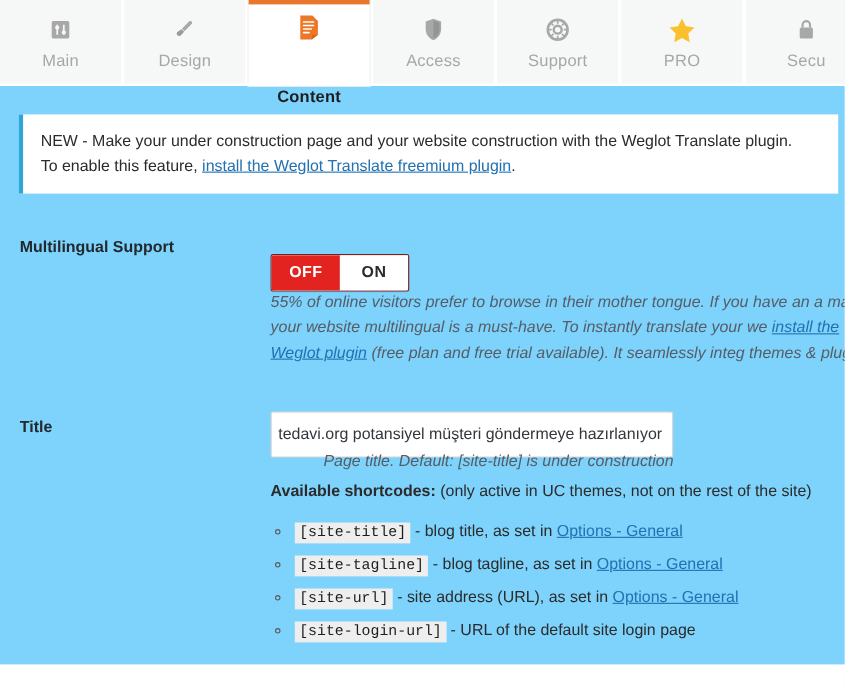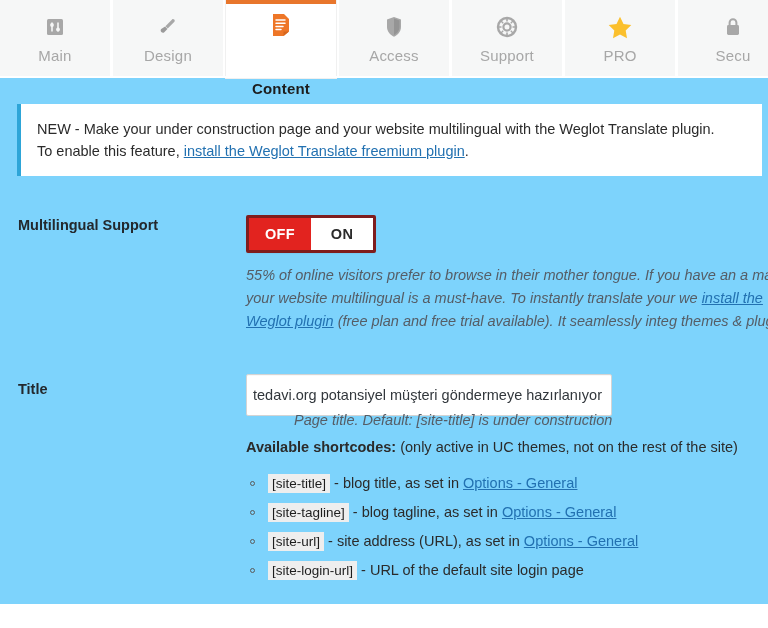--- a/index.html
+++ b/index.html
@@ -124,26 +124,27 @@
     color: #23282d;
   }
   .field-col {
     position: absolute;
     left: 246px;
   }
 
   
   .toggle {
     display: inline-flex;
-    border: 3px solid #7f1d1d;
+    border: 1px solid #7f1d1d;
     background: #ffffff;
     overflow: hidden;
     height: 32px;
     border-radius: 2px;
     box-shadow: 0 1px 1px rgba(0,0,0,.04);
+    margin-top: 16px;
   }
   .toggle-opt {
     min-width: 62px;
     display: flex;
     align-items: center;
     justify-content: center;
     font-size: 14.5px;
     font-weight: 700;
     letter-spacing: .4px;
     color: #2b2b2b;
@@ -214,21 +215,21 @@
     position: absolute;
     left: 4px;
     top: 12px;
     width: 5px;
     height: 5px;
     border: 1px solid #5a5a5a;
     border-radius: 50%;
     box-sizing: border-box;
   }
   code {
-    font-family: Liberation Sans, sans-serif;
+    font-family: Liberation Mono, monospace;
     font-size: 13.5px;
     background: #eeeeee;
     padding: 2px 4px;
     color: #1d1d1d;
   }
 
   
   .bottom-panel {
     position: absolute;
     left: 0;
@@ -320,21 +321,21 @@
           <rect x="4" y="10" width="12" height="10" rx="1.4" fill="#a8a8a8"></rect>
           <path d="M6.6 10V7.6a3.4 3.4 0 016.8 0V10" fill="none" stroke="#a8a8a8" stroke-width="2"></path>
         </svg>
       </span>
       <span class="tab-label">Secu</span>
     </div>
   </div>
   <div class="tabbar-underline"></div>
 
   <div class="notice">
-    <p><b>NEW</b><span> - Make your under construction page and your website </span><b>multilingual</b><span> with the Weglot Translate plugin.</span></p>
+    <p><b>NEW</b><span> - Make your under construction page and your website </span><b>construction</b><span> with the Weglot Translate plugin.</span></p>
     <p><span>To enable this feature, </span><a class="link">install the Weglot Translate freemium plugin</a><span>.</span></p>
   </div>
 
   <div class="row-label" style="top:217px">Multilingual Support</div>
 
   <div class="field-col" style="top:215px">
     <div class="toggle">
       <div class="toggle-opt on-state-off">OFF</div>
       <div class="toggle-opt">ON</div>
     </div>

